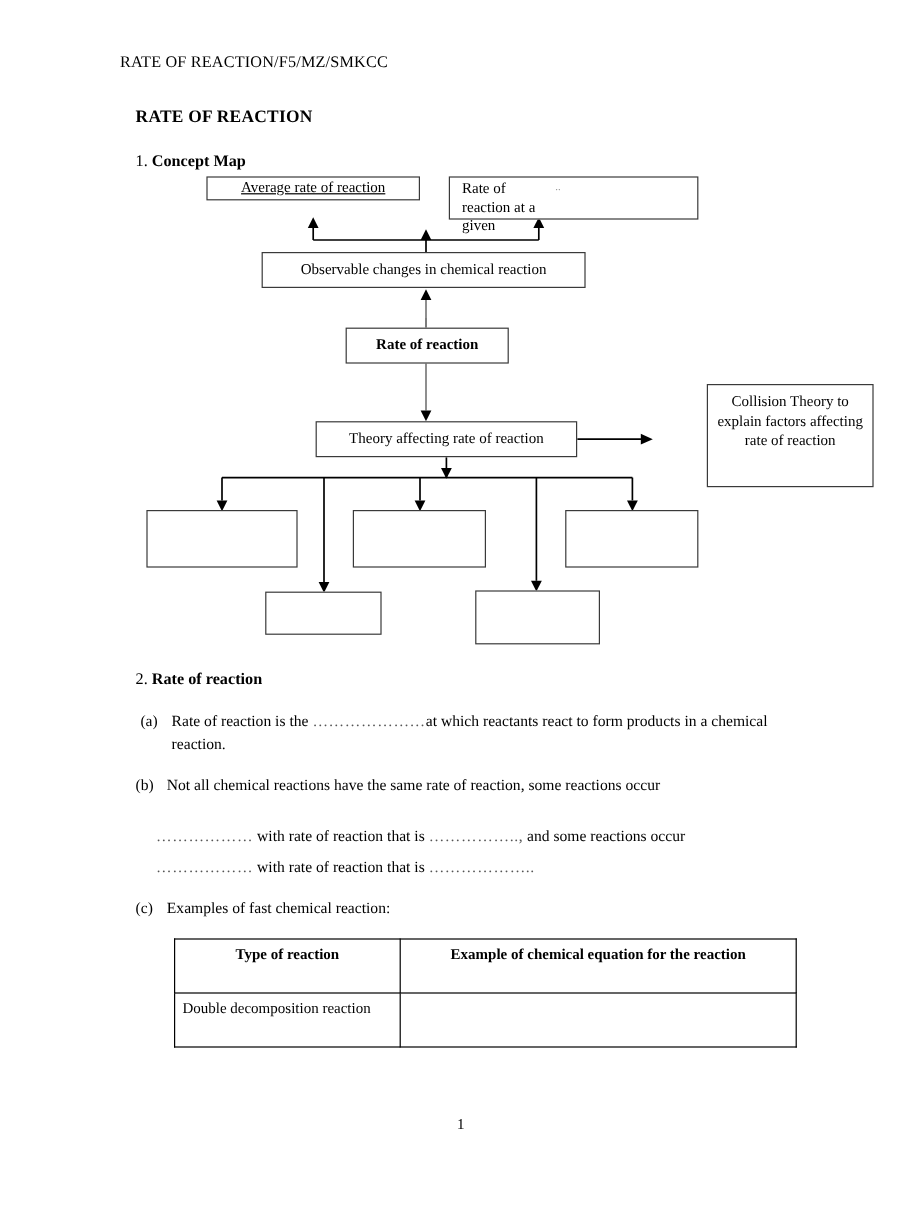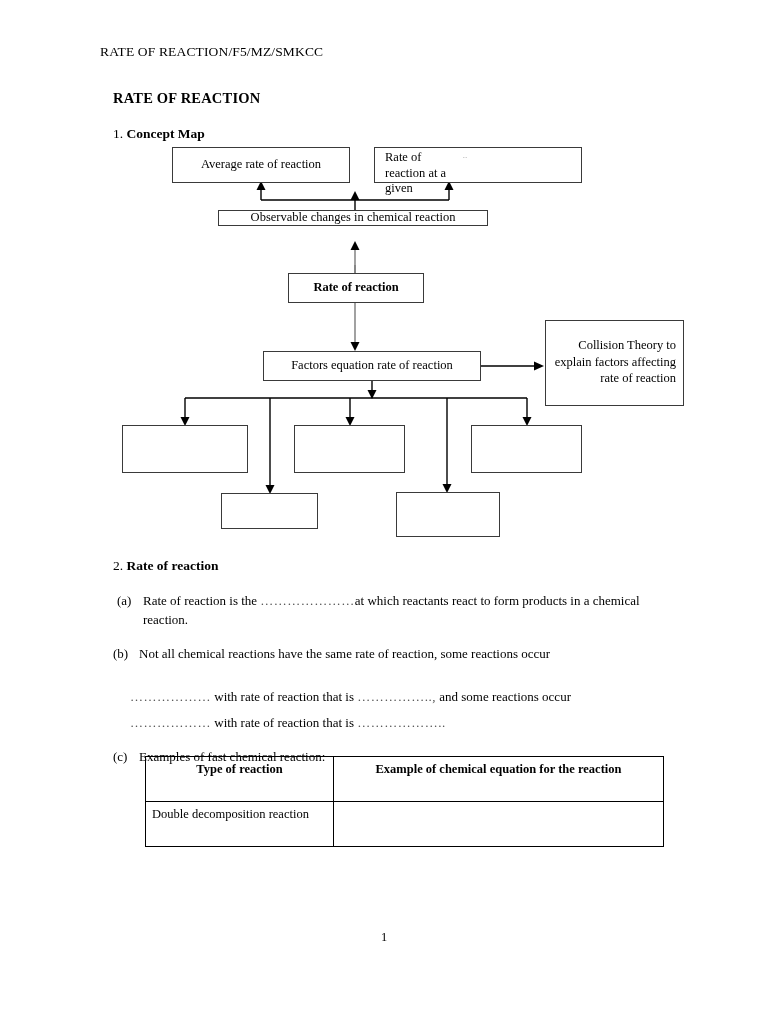--- a/index.html
+++ b/index.html
@@ -75,42 +75,43 @@
     align-items: center;
     justify-content: center;
     text-align: center;
     font-size: 12.5px;
     line-height: 1.25;
     padding: 2px 6px;
   }
   .node.bold { font-weight: bold; }
   .node.leftal {
     justify-content: flex-start;
-    text-align: right;
+    text-align: center;
     align-items: flex-start;
-    padding: 16px 7px;
+    padding: 5px 7px;
     line-height: 1.32;
+    margin-left: 44px;
   }
   .node.empty { }
   .node .sub {
     display: block;
     font-size: 9px;
     color: #9a9a9a;
     line-height: 1.0;
     margin-top: 1px;
     text-align: left;
     width: 100%;
   }
 
   
-  #n-average   { left:172px; top:147px; width:178px; height:36px; }
+  #n-average   { left:172px; top:147px; width:178px; height:20px;text-decoration:underline; }
   #n-atgiven   { left:374px; top:147px; width:208px; height:36px;
                  flex-direction:row; align-items:flex-start; justify-content:center;
                  text-align:left; padding-left:10px; }
-  #n-observable{ left:218px; top:210px; width:270px; height:16px; }
+  #n-observable{ left:218px; top:210px; width:270px; height:30px; }
   #n-ror       { left:288px; top:273px; width:136px; height:30px; }
   #n-factors   { left:263px; top:351px; width:218px; height:30px; }
   #n-collision { left:545px; top:320px; width:139px; height:86px; }
 
   #n-b1 { left:122px; top:425px; width:126px; height:48px; }
   #n-b2 { left:294px; top:425px; width:111px; height:48px; }
   #n-b3 { left:471px; top:425px; width:111px; height:48px; }
   #n-b4 { left:221px; top:493px; width:97px;  height:36px; }
   #n-b5 { left:396px; top:492px; width:104px; height:45px; }
 
@@ -131,21 +132,21 @@
   #p-a .body { display:block; padding-left:26px; }
   #p-b  { left:113px; top:645px; width:570px; }
   #p-b2 { left:130px; top:688px; width:560px; }
   #p-b3 { left:130px; top:714px; width:560px; }
   #p-c  { left:113px; top:748px; width:560px; }
 
   
   .tbl {
     position: absolute;
     left: 145px;
-    top: 756px;
+    top: 782px;
     width: 518px;
     border-collapse: collapse;
     table-layout: fixed;
     font-size: 12.5px;
     border-radius: 18px;
   }
   .tbl td, .tbl th {
     border: 1.3px solid #000;
     padding: 4px 6px;
     vertical-align: top;
@@ -232,21 +233,21 @@
 
   <div class="node" id="n-atgiven">
     <span>Rate of reaction at a given</span>
     <span class="sub">..</span>
   </div>
 
   <div class="node" id="n-observable">Observable changes in chemical reaction</div>
 
   <div class="node bold" id="n-ror">Rate of reaction</div>
 
-  <div class="node" id="n-factors">Factors equation rate of reaction</div>
+  <div class="node" id="n-factors">Theory affecting rate of reaction</div>
 
   <div class="node leftal" id="n-collision">Collision Theory to explain factors affecting rate of reaction</div>
 
   <div class="node empty" id="n-b1"></div>
   <div class="node empty" id="n-b2"></div>
   <div class="node empty" id="n-b3"></div>
   <div class="node empty" id="n-b4"></div>
   <div class="node empty" id="n-b5"></div>
 
   <div class="sec-heading" id="sec2">

